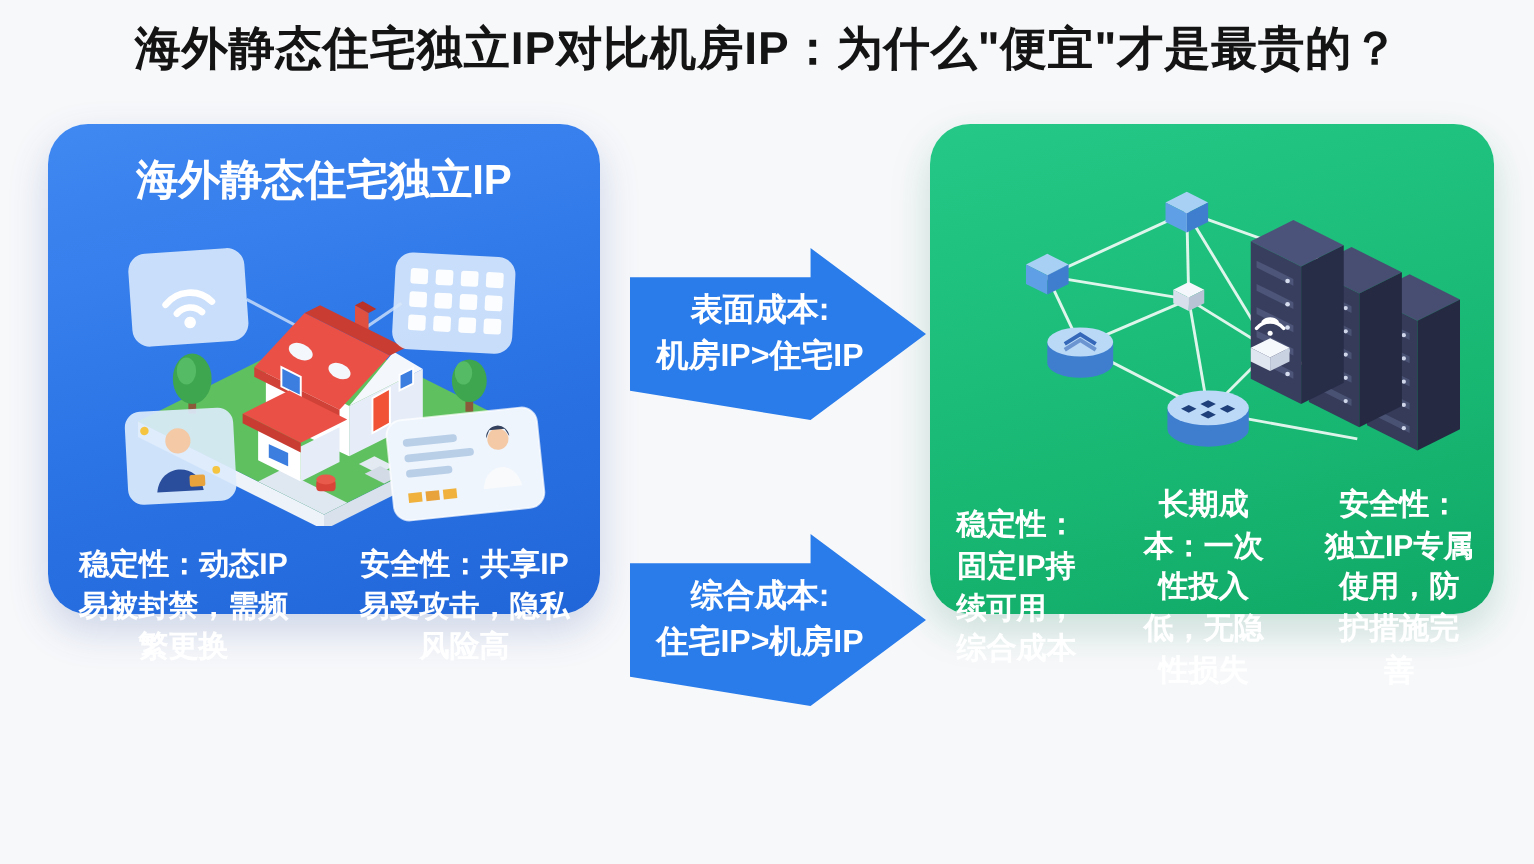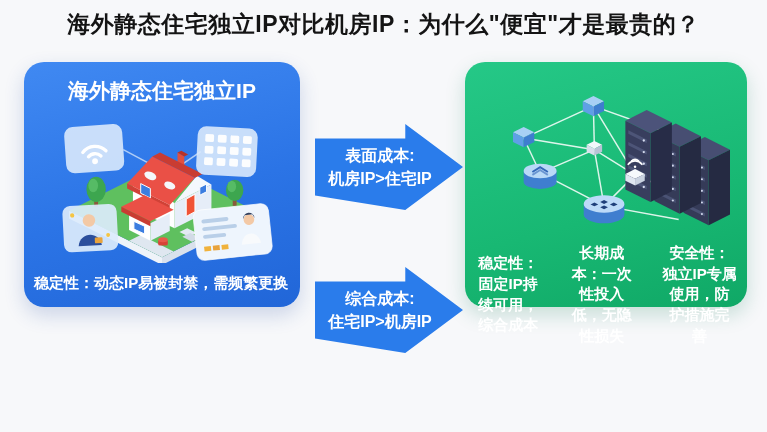--- a/index.html
+++ b/index.html
@@ -163,20 +163,21 @@
             <circle cx="221" cy="117" r="5.5" fill="#f3c9a6"></circle>
             <path d="M215,116 A6,6 0 0 1 227,116 L225,112 217,112 Z" fill="#33415e"></path>
             <path d="M211,142 C213,128 229,128 231,142 Z" fill="#f8fafc"></path>
           </g>
         </g>
       </svg>
     </div>
 
     <div class="rows">
       <div class="row">稳定性：动态IP易被封禁，需频繁更换</div>
+      <div class="row">安全性：共享IP易受攻击，隐私风险高</div>
     </div>
   </div>
 
   <div class="panel panel-green">
 
     <div class="illustration">
       <svg viewBox="0 0 260 160">
 
         <g stroke="#ffffff" stroke-width="1.5" opacity="0.85">
           <line x1="117" y1="29" x2="45" y2="62"></line>

